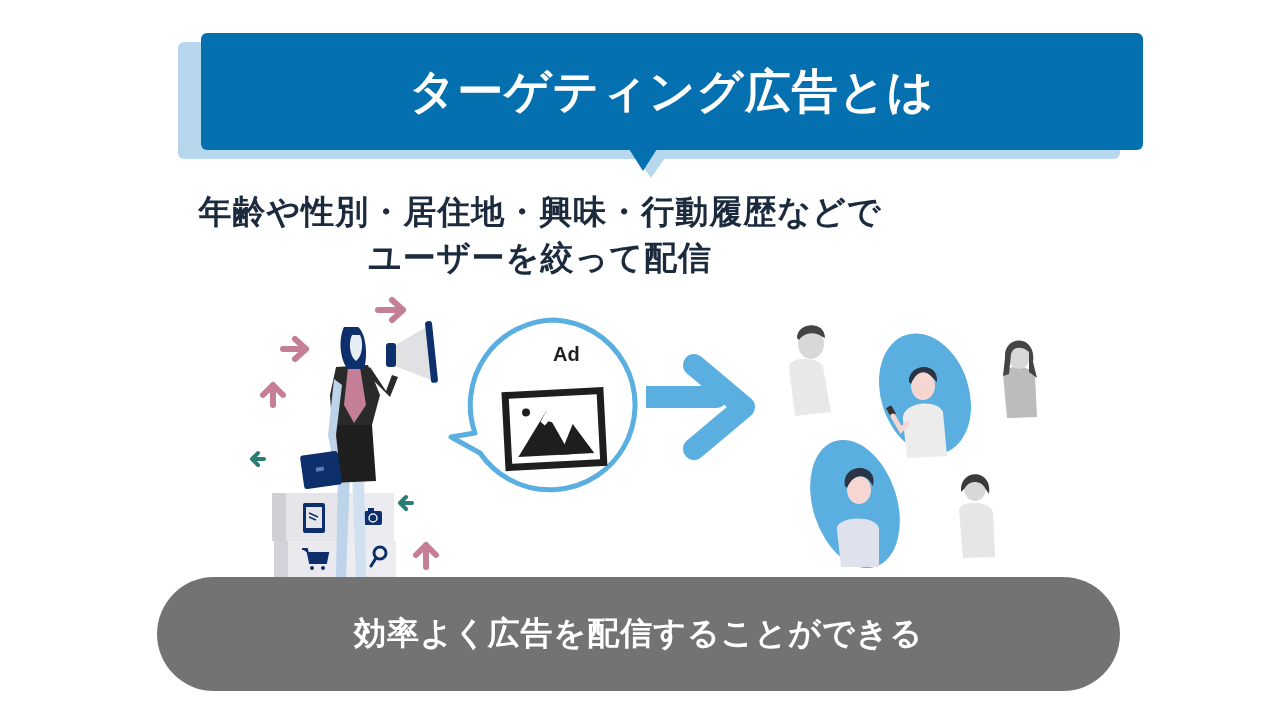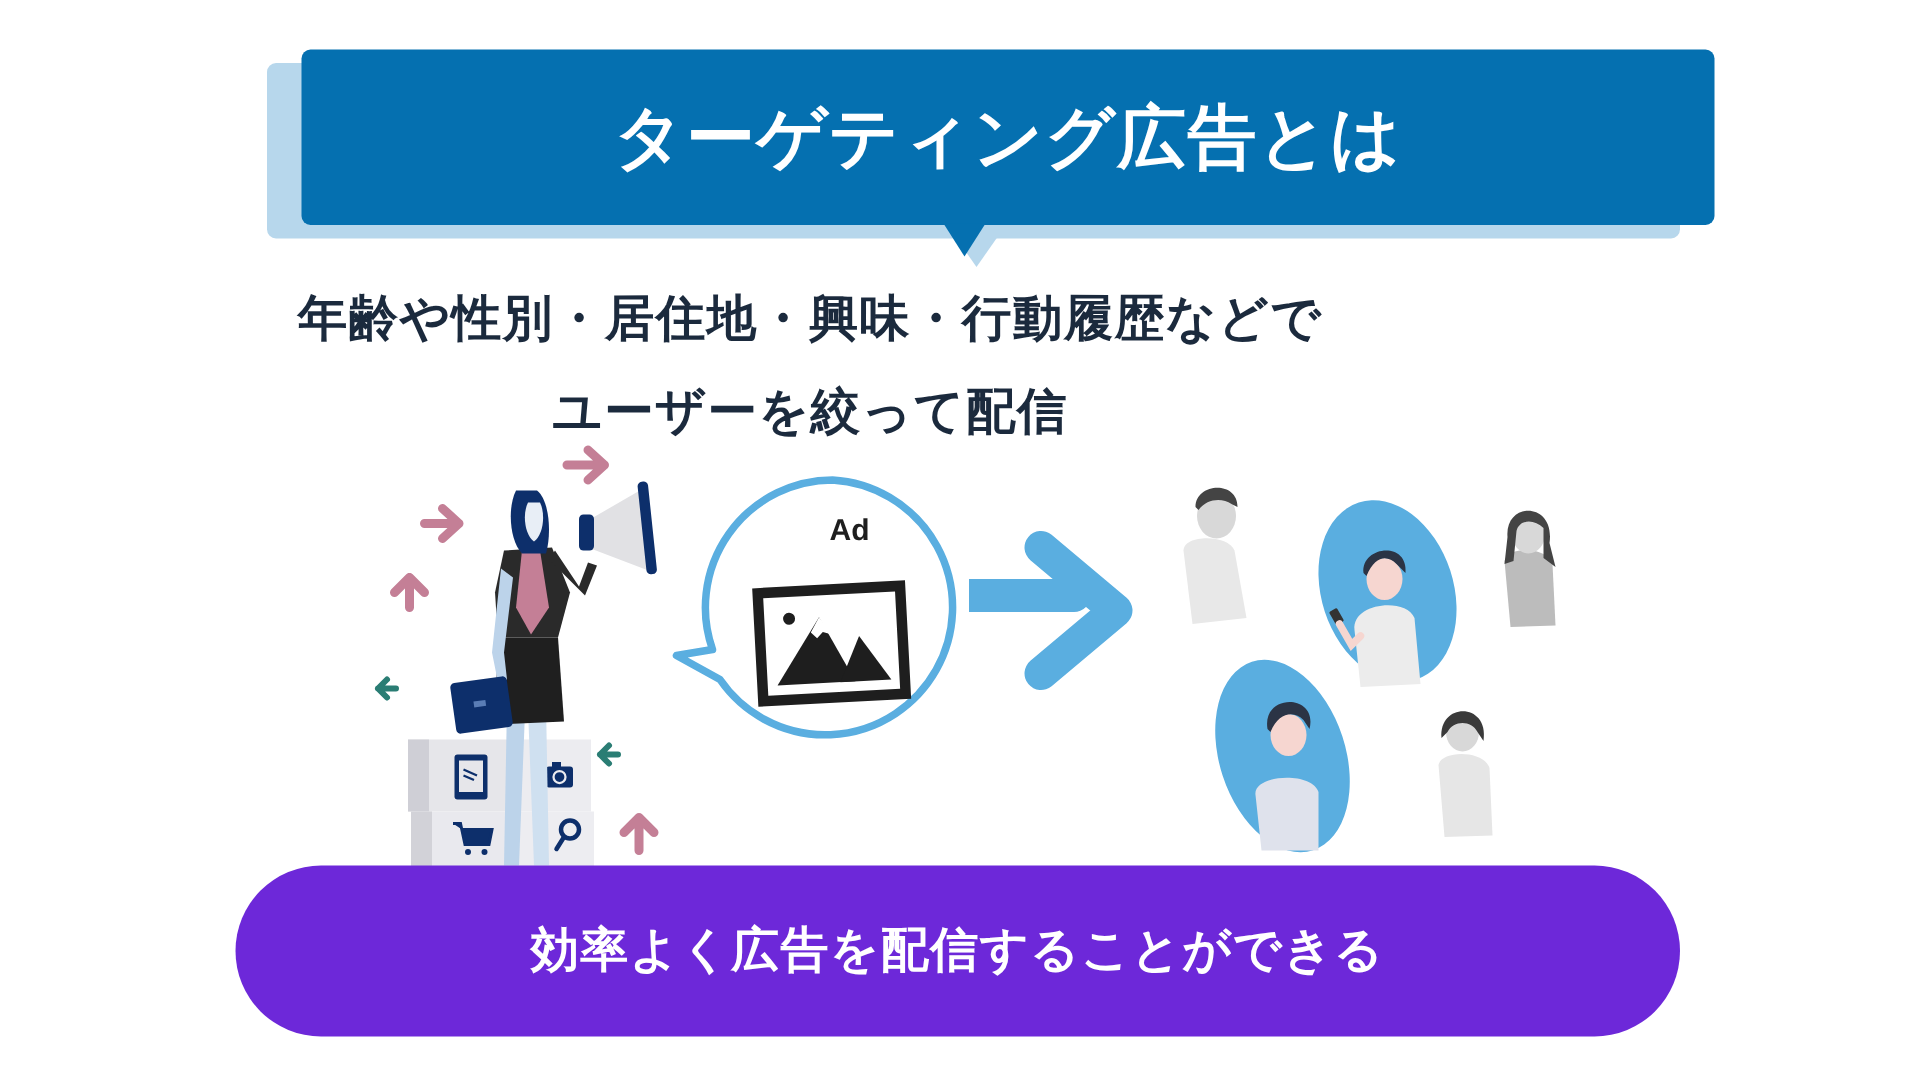--- a/index.html
+++ b/index.html
@@ -29,29 +29,29 @@
     border-left: 14px solid transparent; border-right: 14px solid transparent;
     border-top: 22px solid #0570b0;
   }
 
   
   .subtitle {
     position: absolute; left: 0; width: 1080px; text-align: center;
     color: #1b2a3d; font-weight: bold; font-size: 33px; letter-spacing: 1px;
   }
   .subtitle.l1 { top: 190px; }
-  .subtitle.l2 { top: 252px; }
+  .subtitle.l2 { top: 236px; }
 
   
   .illus { position: absolute; }
 
   
   .pill {
     position: absolute; left: 157px; top: 577px; width: 963px; height: 114px;
-    background: #6d28d9; border-radius: 57px;
+    background: #737373; border-radius: 57px;
     display: flex; align-items: center; justify-content: center;
   }
   .pill-text { color: #ffffff; font-weight: bold; font-size: 32px; letter-spacing: 1px; }
 
   .ad-label {
     position: absolute; left: 553px; top: 343px; font-weight: bold; font-size: 20px; color: #1e1e1e;
     font-family: "Liberation Sans", sans-serif;
   }
 </style>
 </head>

